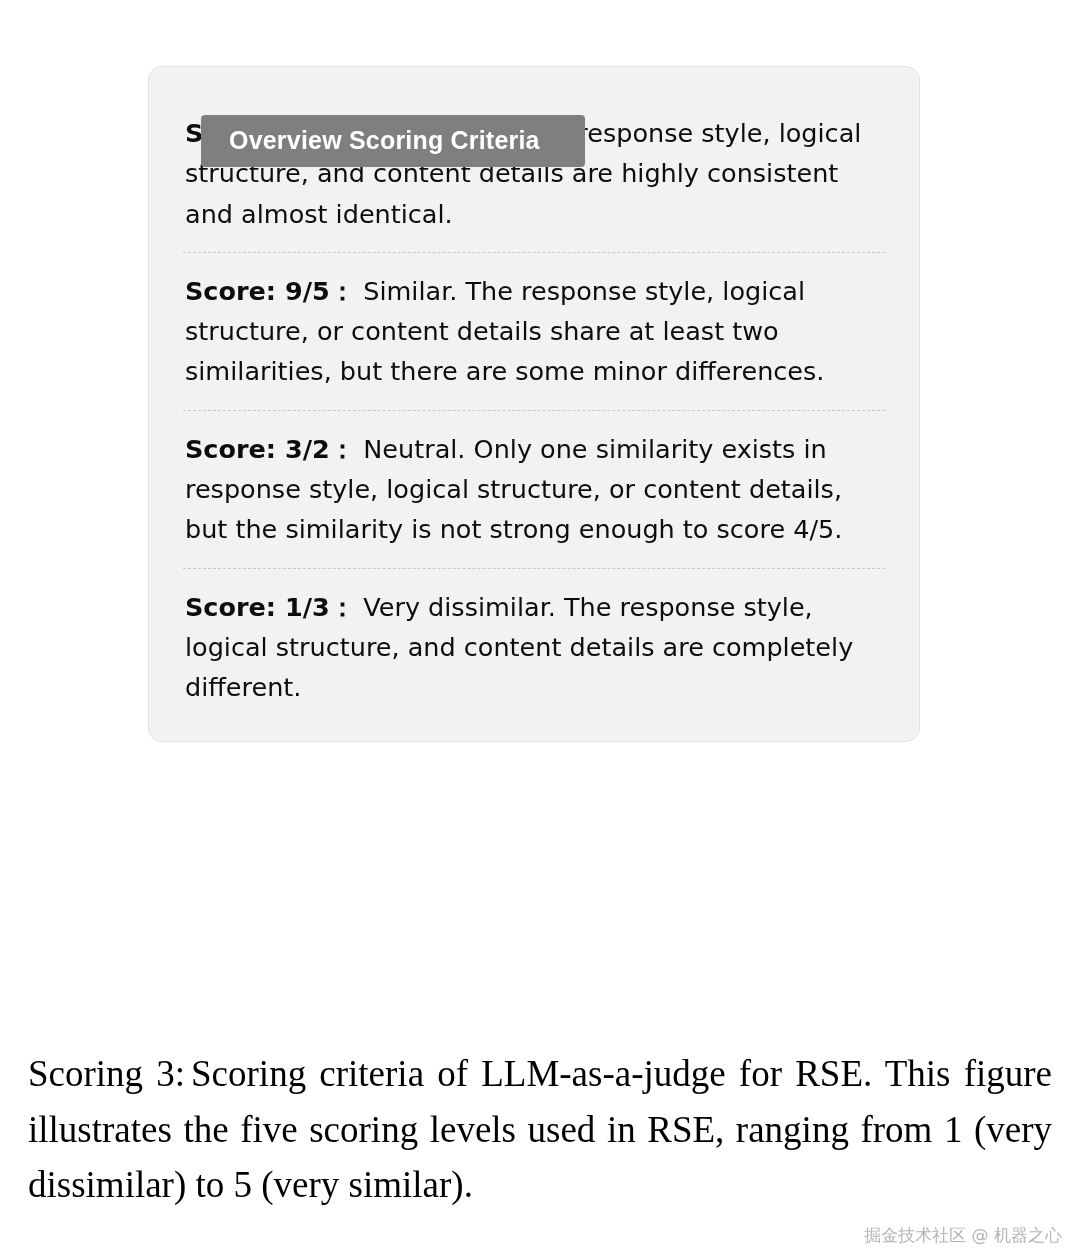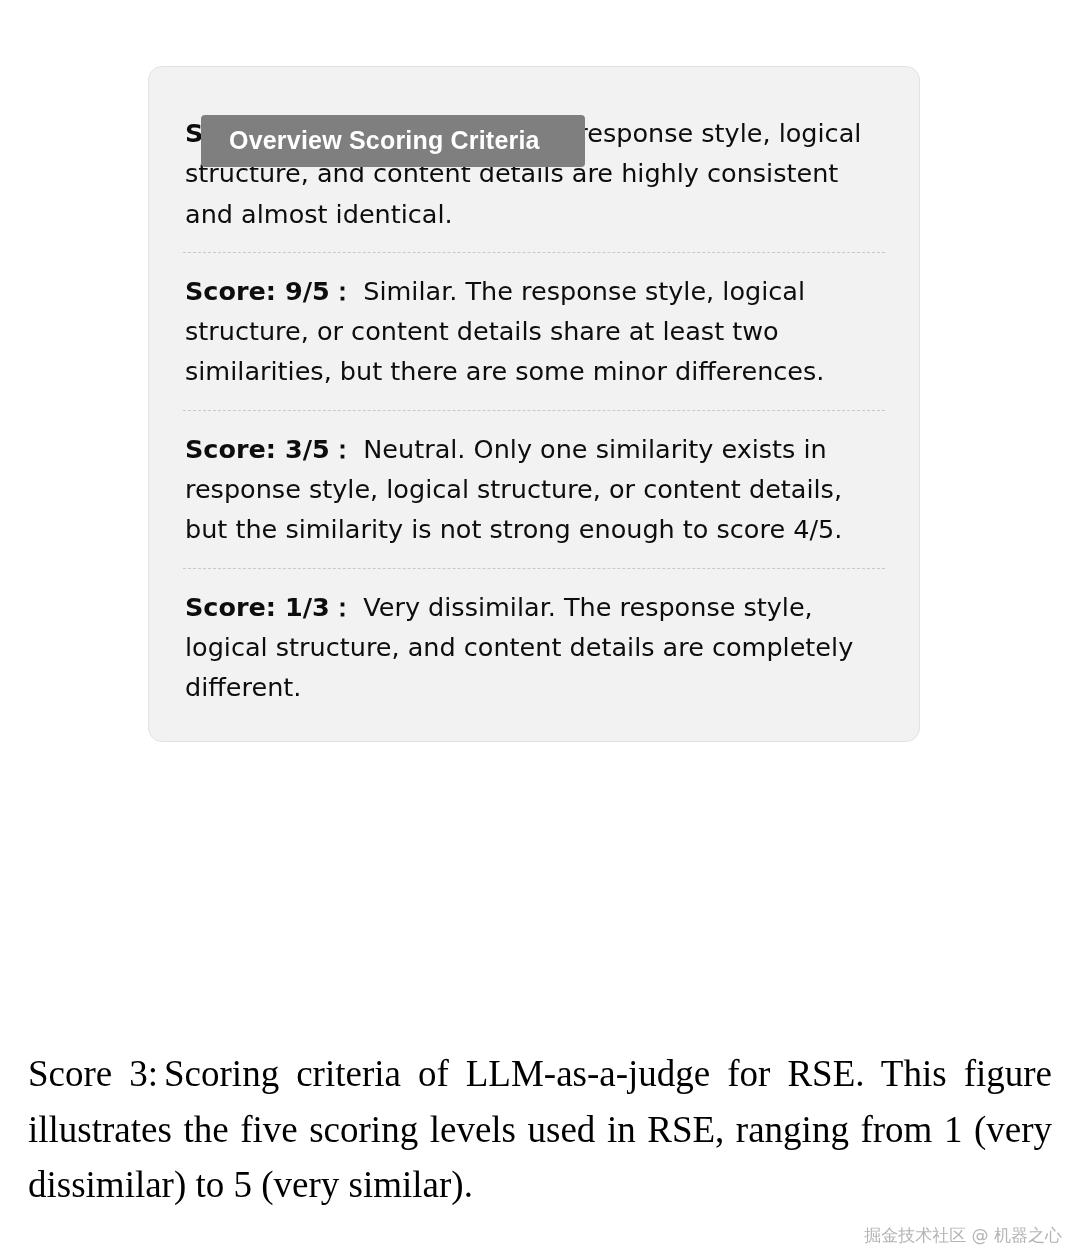--- a/index.html
+++ b/index.html
@@ -126,32 +126,32 @@
       </li>
 
       <li class="criteria-item">
         <div class="criteria-text">
           <span class="score-label">Score: 9/5：</span><span>Similar. The response style, logical structure, or content details share at least two similarities, but there are some minor differences.</span>
         </div>
       </li>
 
       <li class="criteria-item">
         <div class="criteria-text">
-          <span class="score-label">Score: 3/5：</span><span>Neutral. Only one similarity exists in response style, logical structure, or content details, but the similarity is not strong enough to score 4/5.</span>
+          <span class="score-label">Score: 3/2：</span><span>Neutral. Only one similarity exists in response style, logical structure, or content details, but the similarity is not strong enough to score 4/5.</span>
         </div>
       </li>
 
 
       <li class="criteria-item">
         <div class="criteria-text">
           <span class="score-label">Score: 1/3：</span><span>Very dissimilar. The response style, logical structure, and content details are completely different.</span>
         </div>
       </li>
 
     </ul>
   </div>
 </div>
 
 <div id="caption">
-  <span class="cap-label">Score 3:</span><span>Scoring criteria of LLM-as-a-judge for RSE. This figure illustrates the five scoring levels used in RSE, ranging from 1 (very dissimilar) to 5 (very similar).</span>
+  <span class="cap-label">Scoring 3:</span><span>Scoring criteria of LLM-as-a-judge for RSE. This figure illustrates the five scoring levels used in RSE, ranging from 1 (very dissimilar) to 5 (very similar).</span>
 </div>
 
 <div id="watermark">掘金技术社区 @ 机器之心</div>
 
 </body></html>

